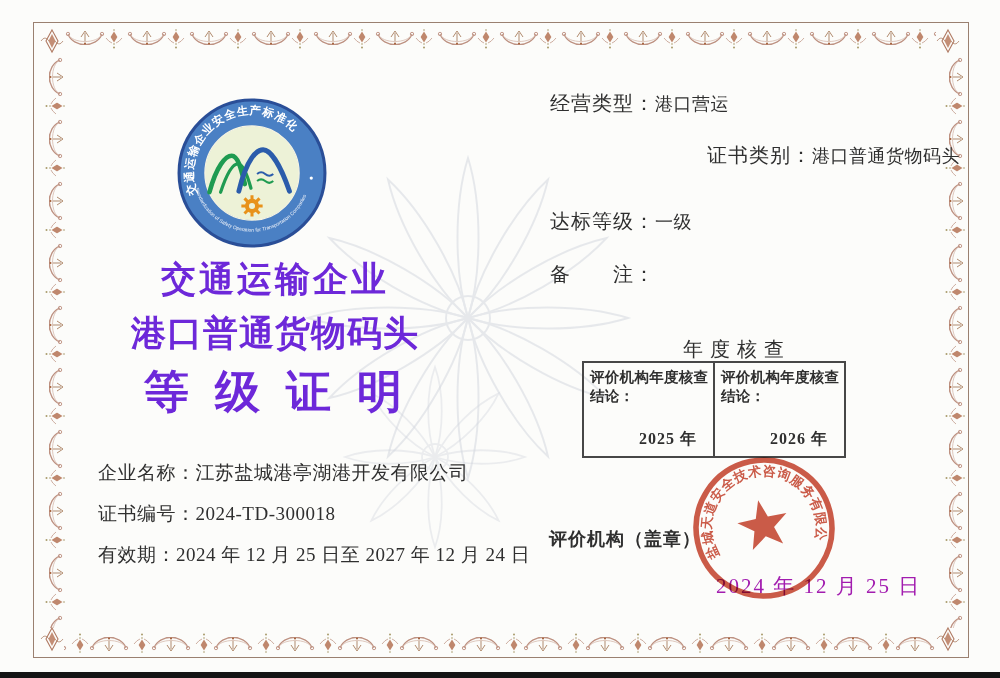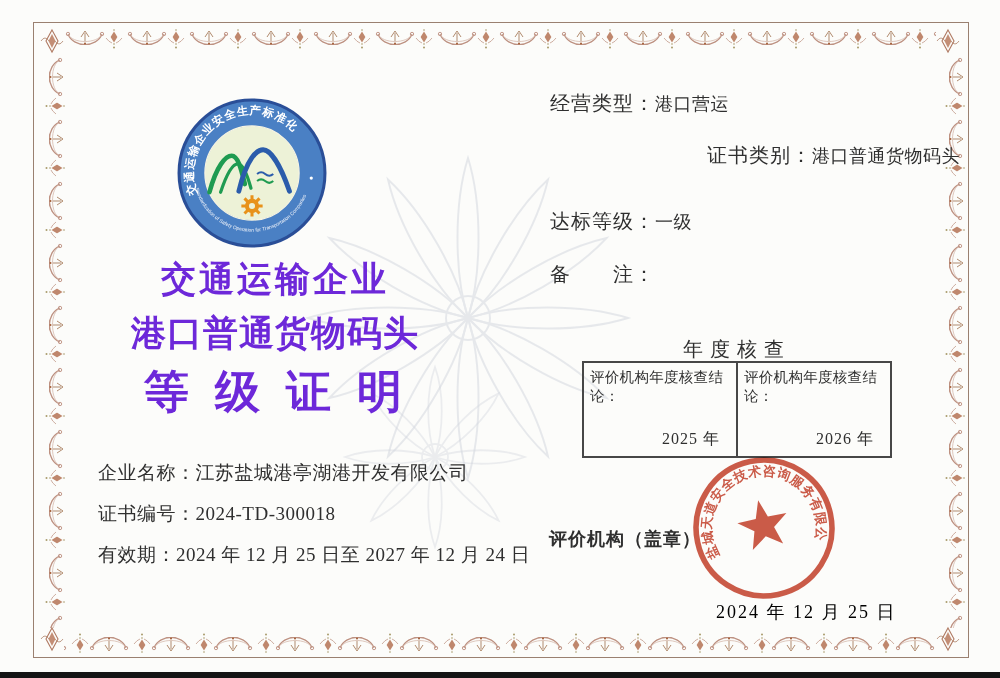--- a/index.html
+++ b/index.html
@@ -34,29 +34,29 @@
   .left-info .field-row{margin-bottom:15px;white-space:nowrap;}
   
   .right-info{position:absolute;left:550px;top:90px;width:410px;font-size:20px;}
   .right-info .f-label{letter-spacing:1px;}
   .right-info .f-value{font-size:18px;letter-spacing:.5px;}
   .rrow1{margin-bottom:25px;} .rrow2{margin-bottom:39px;text-align:right;}
   .rrow3{margin-bottom:26px;} .rrow4{margin-bottom:10px;}
   
   .annual-title{position:absolute;left:582px;top:336px;width:310px;text-align:center;
                 font-size:20px;letter-spacing:7px;}
-  .annual-table{position:absolute;left:582px;top:361px;width:310px;height:97px;
-                border:2px solid #474747;box-sizing:border-box;display:flex;background:transparent;}
+  .annual-table{position:absolute;left:582px;top:361px;width:264px;height:97px;
+                border:2px solid #474747;box-sizing:border-box;display:flex;background:transparent;font-weight:bold;}
   .annual-cell{flex:1;position:relative;box-sizing:border-box;}
   .annual-cell:first-child{border-right:2px solid #474747;}
   .cell-label{font-size:14.5px;padding:5px 2px 0 6px;letter-spacing:.3px;}
   .cell-year{position:absolute;right:16px;bottom:6px;font-size:16px;letter-spacing:1px;}
   
   .issuer-label{position:absolute;left:549px;top:527px;font-size:18px;font-weight:600;letter-spacing:1px;}
-  .issue-date{position:absolute;left:716px;top:600px;font-size:18px;letter-spacing:2px;color:#000000;}
+  .issue-date{position:absolute;left:716px;top:572px;font-size:21px;letter-spacing:2px;color:#a21caf;}
   .seal{position:absolute;left:688px;top:452px;width:152px;height:152px;opacity:.87;z-index:6;
         mix-blend-mode:multiply;}
   .scan-strip{position:absolute;left:0;bottom:0;width:100%;height:6px;background:#141414;}
   .f-label,.f-value{display:inline;}
 </style>
 </head>
 <body>
 
 <div class="page">
 

